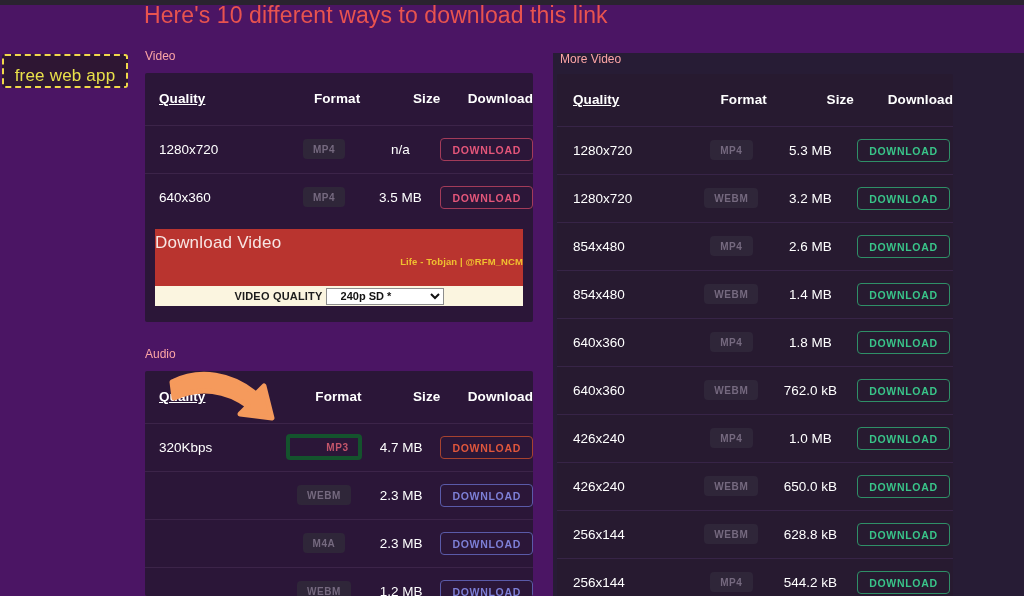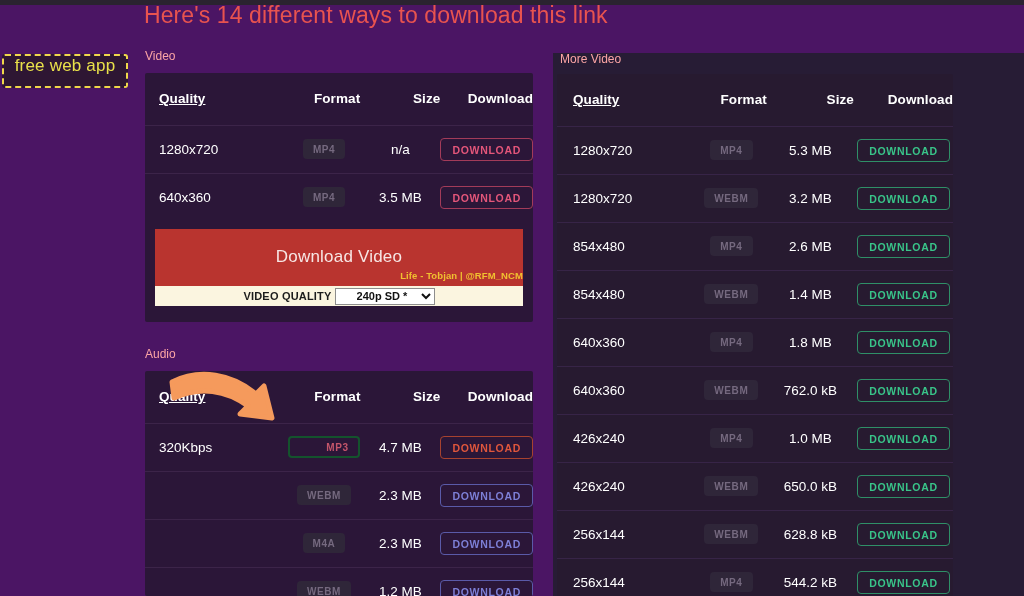--- a/index.html
+++ b/index.html
@@ -50,21 +50,21 @@
   }
 
   
   .webapp-badge {
     position: absolute;
     left: 2px; top: 54px;
     width: 126px; height: 34px;
     background: #2e1633;
     border: 2px dashed #f0d84a;
     border-radius: 3px;
-    display: flex; align-items: flex-start; justify-content: center;
+    display: flex; align-items: flex-end; justify-content: center;
     color: #e9e14a;
     font-size: 17px;
     letter-spacing: 0.2px;
   }
 
   
   .section-label {
     position: absolute;
     color: #fca5a5;
     font-size: 12px;
@@ -126,21 +126,21 @@
     font-weight: bold;
     letter-spacing: 0.6px;
     background: #30243a;
     color: #7d7489;
     border: 1px solid transparent;
     margin-left: 20px;
   }
   .chip.accent-red {
     background: transparent;
     color: #c4556a;
-    border: 2px solid #14532d;
+    border: 4px solid #14532d;
     padding-left: 36px;
   }
   .chip.dark {
     background: #2f2639;
     color: #75697f;
   }
 
   
   .dl {
     display: inline-block;
@@ -159,25 +159,24 @@
 
   
   .ad {
     position: absolute;
     left: 155px; top: 229px;
     width: 368px; height: 77px;
     background: #b9342f;
     overflow: hidden;
   }
   .ad-title {
-    text-align: center;
     color: #f7e6e4;
     font-size: 17px;
     font-weight: 400;
-    padding-top: 18px;
+    padding-top: 4px;
     letter-spacing: 0.2px;
   }
   .ad-sub {
     text-align: right;
     color: #f0c030;
     font-size: 9.5px;
     font-weight: bold;
     padding-top: 3px;
     letter-spacing: 0.1px;
   }
@@ -187,43 +186,43 @@
     width: 368px; height: 20px;
     background: #fbf5e0;
     display: flex; align-items: center; justify-content: center;
   }
   .ad-bar-label {
     font-size: 11px; font-weight: bold; color: #1c1c1c;
     letter-spacing: 0.2px;
     margin-right: 3px;
   }
   .ad-select {
-    width: 100px; height: 17px;
+    width: 118px; height: 17px;
     background: #ffffff;
     border: 1px solid #8d8d8d;
     font-size: 11px; font-weight: bold;
     color: #111;
     font-family: "Liberation Sans", sans-serif;
-    padding-left: 17px;
+    padding-left: 10px;
   }
 
   
   .arrow { position: absolute; left: 160px; top: 360px; width: 160px; height: 80px; pointer-events: none; }
 </style>
 </head>
 <body>
 
 <div id="page">
 
   <div class="top-strip"></div>
   <div class="page-bg"></div>
   <div class="page-bg-right"></div>
   <div class="page-bg-right-top"></div>
 
-  <div class="headline">Here's 14 different ways to download this link</div>
+  <div class="headline">Here's 10 different ways to download this link</div>
 
   <div class="webapp-badge">
     <span>free web app</span>
   </div>
 
   <div class="section-label" id="label-video">Video</div>
 
   <div class="card" id="card-video">
     <table class="t">
       <thead>

